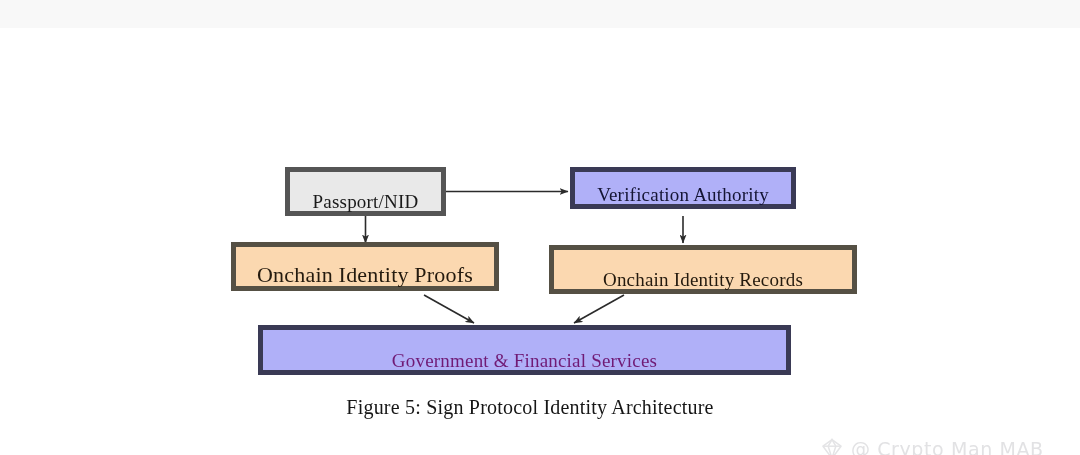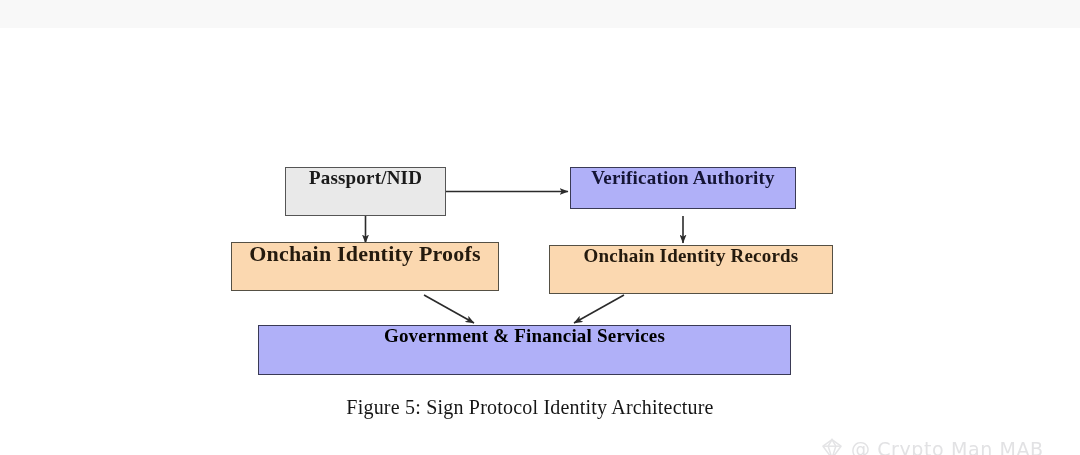--- a/index.html
+++ b/index.html
@@ -36,28 +36,27 @@
   #figure {
     position: absolute;
     left: 0; top: 0;
     width: 1080px;
     height: 427px;
   }
 
   .node {
     position: absolute;
     box-sizing: border-box;
-    border: 1px solid #f97316;
+    border: 5px solid #f97316;
     display: flex;
-    align-items: flex-start;
+    align-items: flex-end;
     justify-content: center;
     color: #181830;
     letter-spacing: 0.2px;
     white-space: nowrap;
-    font-weight: bold;
   }
 
   .node-label {
     display: block;
     line-height: 1;
   }
 
   
   #node-passport {
     left: 285px; top: 139px;
@@ -78,33 +77,33 @@
   #node-proofs {
     left: 231px; top: 214px;
     width: 268px; height: 49px;
     background: #fbd8b0;
     border-color: #555044;
     font-size: 22px;
     color: #241a0e;
   }
   #node-records {
     left: 549px; top: 217px;
-    width: 284px; height: 49px;
+    width: 308px; height: 49px;
     background: #fbd8b0;
     border-color: #555044;
     font-size: 19px;
     color: #241a0e;
   }
   #node-services {
     left: 258px; top: 297px;
     width: 533px; height: 50px;
     background: #b0b0f8;
     border-color: #3a3a55;
     font-size: 19px;
-    color: #000000;
+    color: #701a75;
   }
 
   
   #arrows {
     position: absolute;
     left: 0; top: 0;
     width: 1080px;
     height: 427px;
     pointer-events: none;
   }

